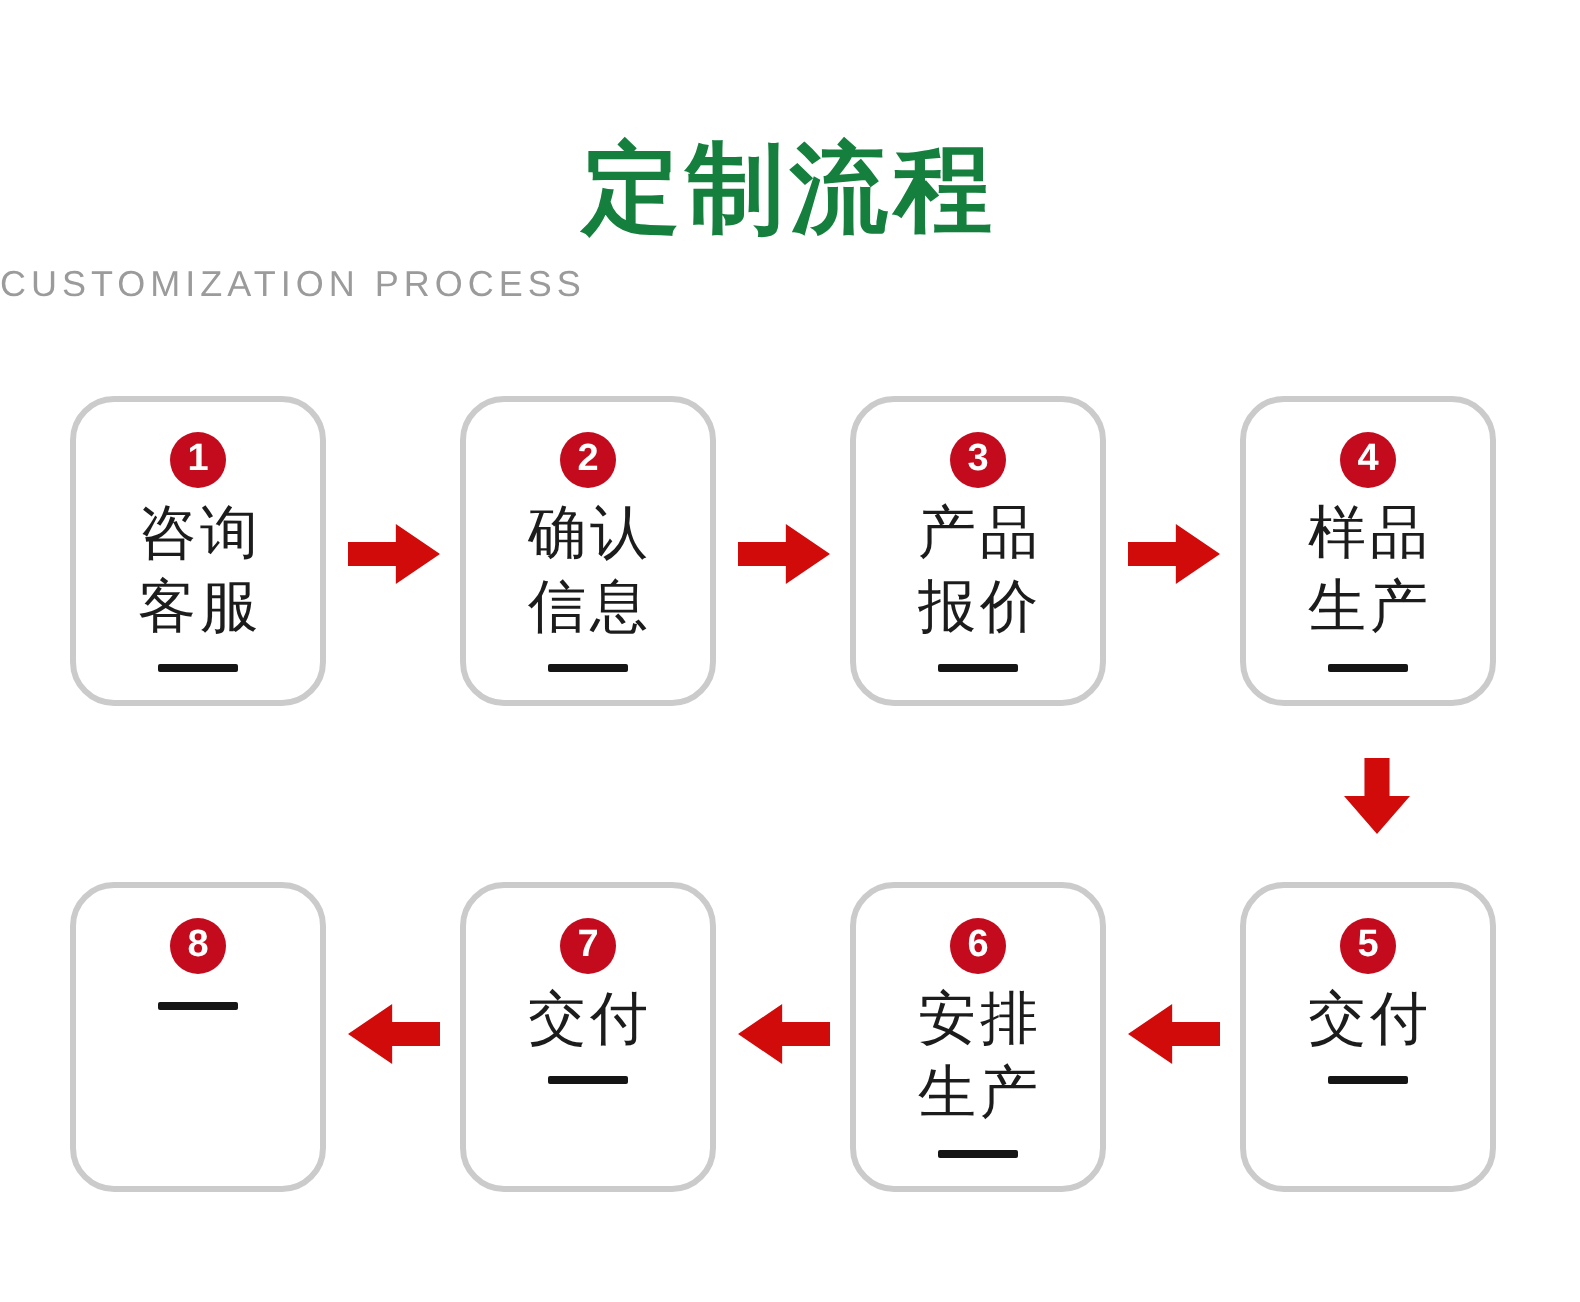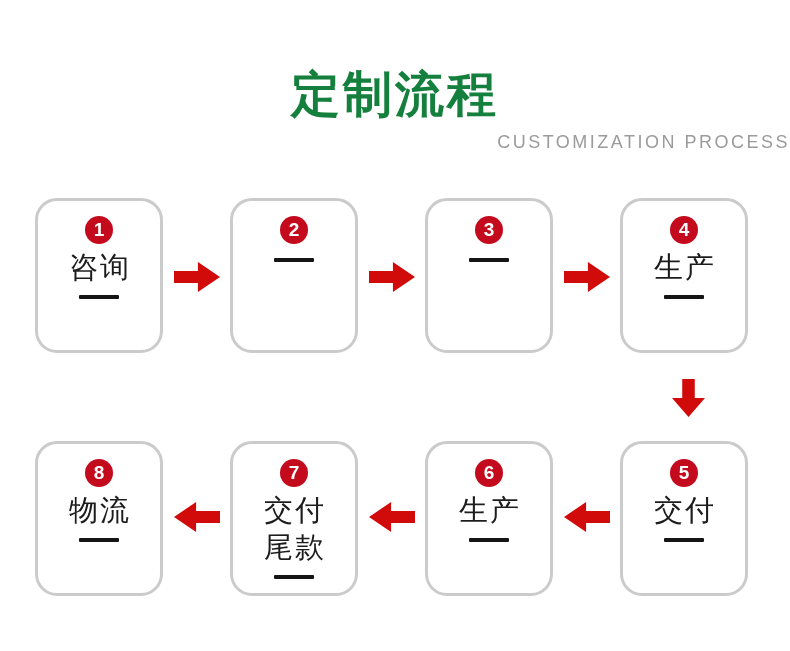--- a/index.html
+++ b/index.html
@@ -22,21 +22,21 @@
     font-size: 49px;
     font-weight: 700;
     color: #15803d;
     letter-spacing: 3px;
   }
 
   .subtitle {
     position: absolute;
     top: 132px; left: 0;
     width: 100%;
-    text-align: right;
+    text-align: left;
     font-size: 18px;
     font-weight: 400;
     color: #9b9b9b;
     letter-spacing: 2.5px;
   }
 
   .card {
     position: absolute;
     width: 128px;
     height: 155px;
@@ -117,71 +117,76 @@
 <body>
 
 <div class="stage">
 
   <div class="title">定制流程</div>
   <div class="subtitle">CUSTOMIZATION PROCESS</div>
 
   <div class="card p-r1c1">
     <div class="badge">1</div>
     <div class="line">咨询</div>
+    <div class="line">客服</div>
     <div class="dash"></div>
   </div>
 
   <div class="arrow arrow-right a-r1g1"></div>
 
   <div class="card p-r1c2">
     <div class="badge">2</div>
+    <div class="line">确认</div>
+    <div class="line">信息</div>
     <div class="dash"></div>
   </div>
 
   <div class="arrow arrow-right a-r1g2"></div>
 
   <div class="card p-r1c3">
     <div class="badge">3</div>
+    <div class="line">产品</div>
+    <div class="line">报价</div>
     <div class="dash"></div>
   </div>
 
   <div class="arrow arrow-right a-r1g3"></div>
 
   <div class="card p-r1c4">
     <div class="badge">4</div>
+    <div class="line">样品</div>
     <div class="line">生产</div>
     <div class="dash"></div>
   </div>
 
   <div class="arrow arrow-down a-down"></div>
 
   <div class="card p-r2c4">
     <div class="badge">5</div>
     <div class="line">交付</div>
     <div class="dash"></div>
   </div>
 
   <div class="arrow arrow-left a-r2g3"></div>
 
   <div class="card p-r2c3">
     <div class="badge">6</div>
+    <div class="line">安排</div>
     <div class="line">生产</div>
     <div class="dash"></div>
   </div>
 
   <div class="arrow arrow-left a-r2g2"></div>
 
   <div class="card p-r2c2">
     <div class="badge">7</div>
     <div class="line">交付</div>
-    <div class="line">尾款</div>
     <div class="dash"></div>
   </div>
 
   <div class="arrow arrow-left a-r2g1"></div>
 
   <div class="card p-r2c1">
     <div class="badge">8</div>
-    <div class="line">物流</div>
     <div class="dash"></div>
   </div>
 
 </div>
 
 </body></html>

